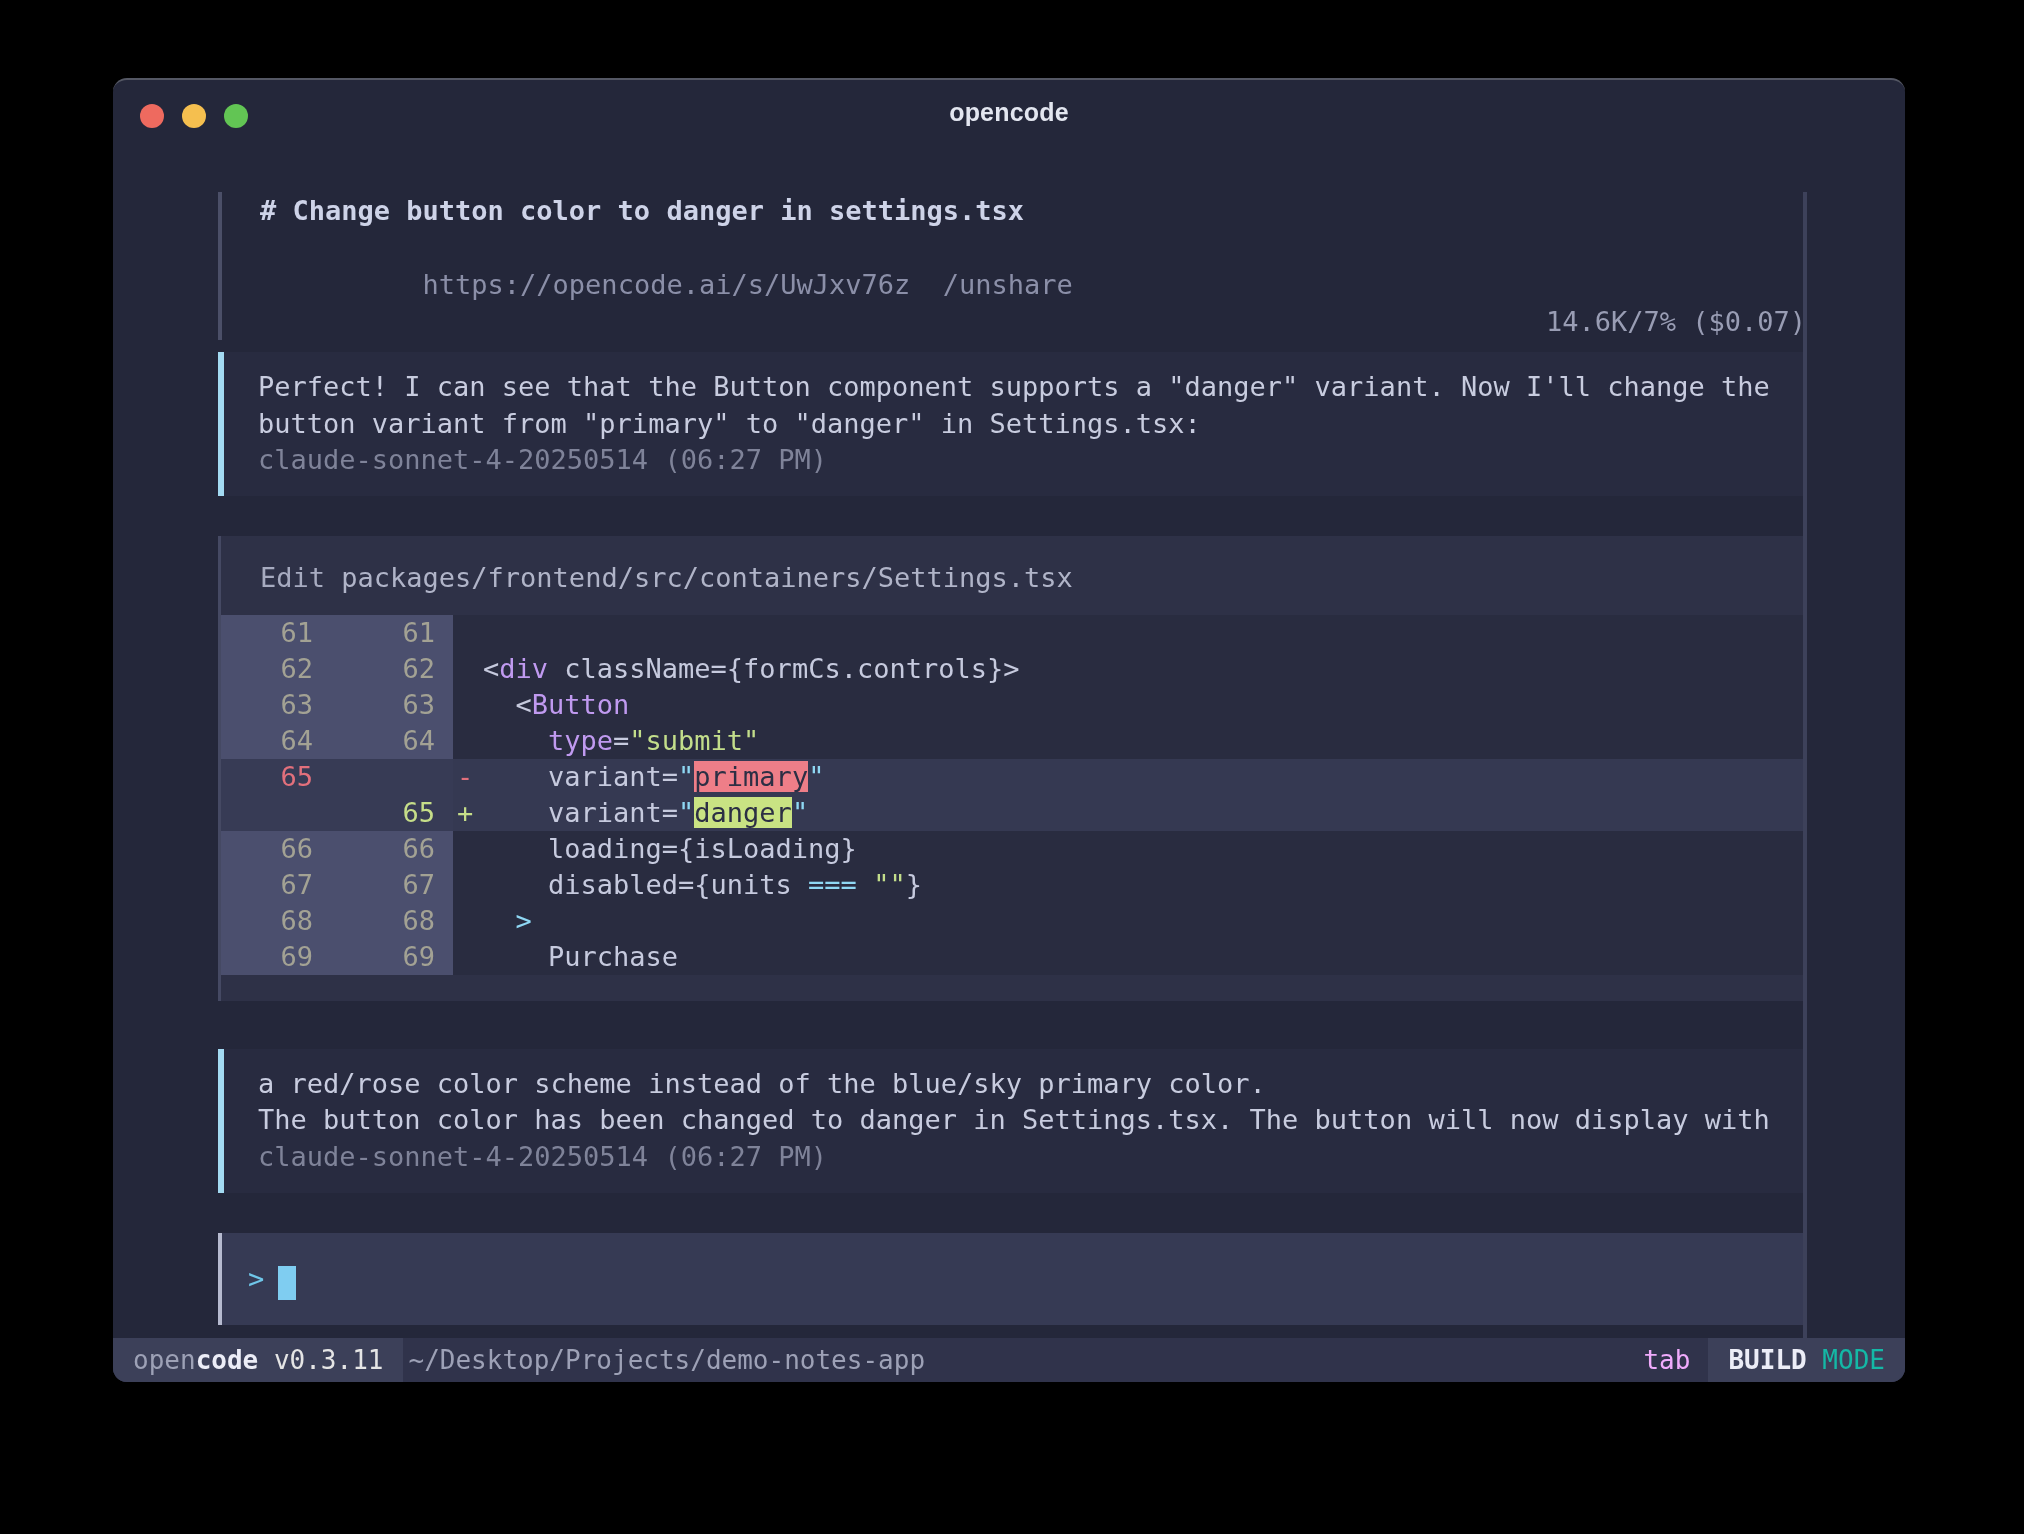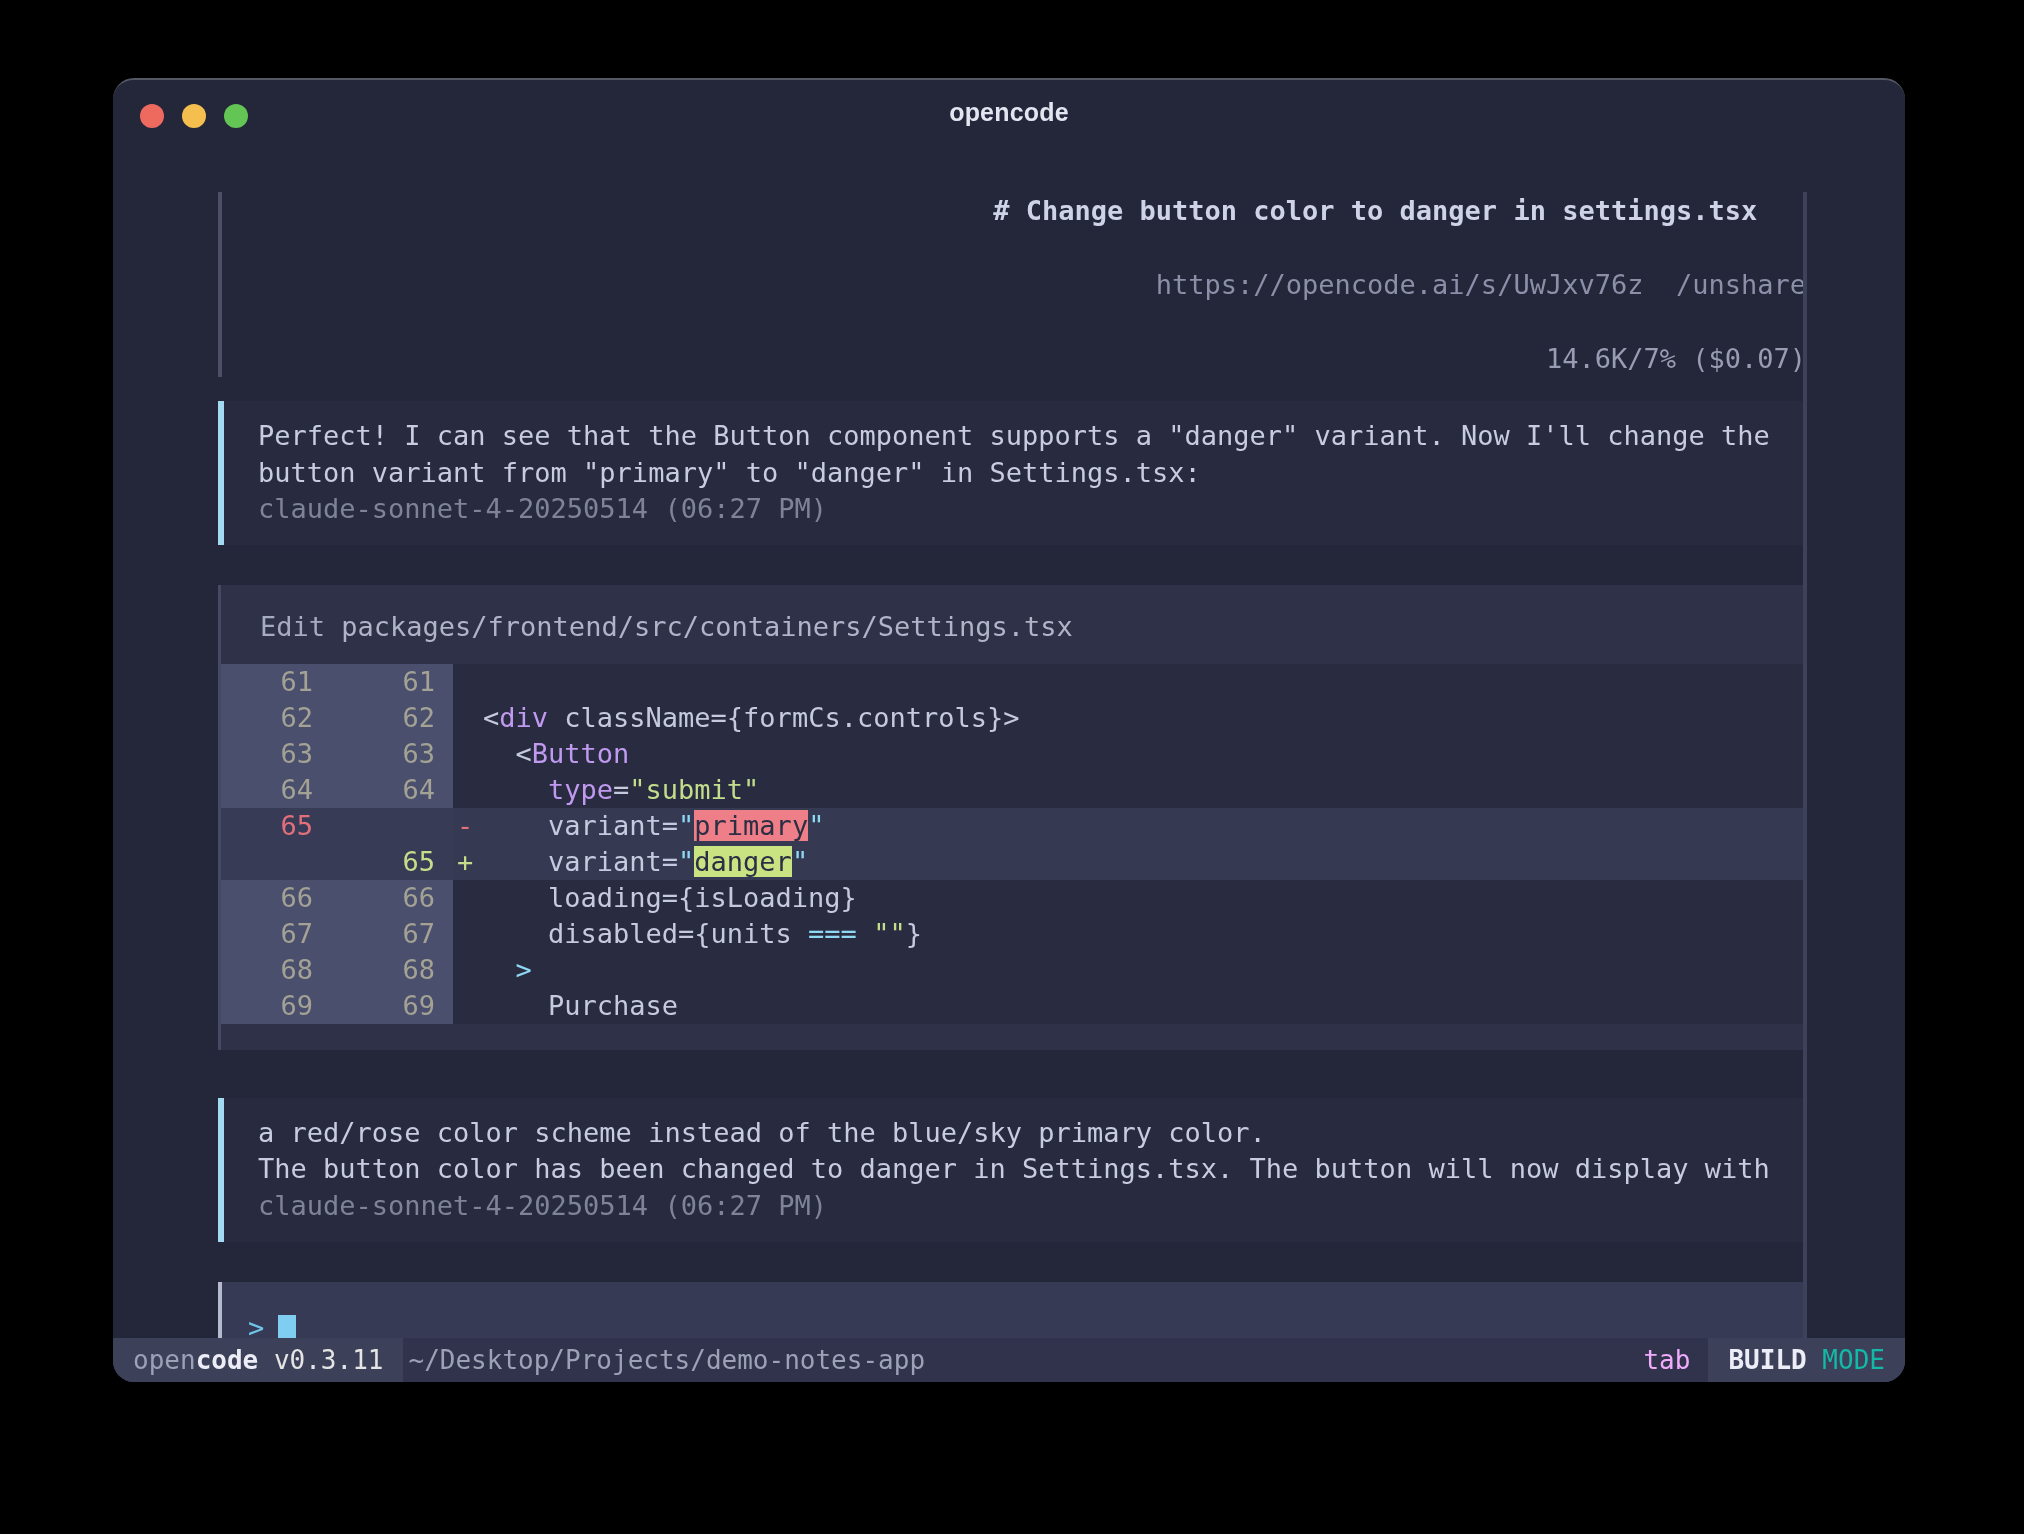--- a/index.html
+++ b/index.html
@@ -1,21 +1,21 @@
 <!DOCTYPE html>
 <html><head>
 <meta charset="utf-8">
 <style>
   * { margin:0; padding:0; box-sizing:border-box; }
   html,body { width:2024px; height:1534px; background:#000; overflow:hidden; }
   body { font-family:"DejaVu Sans Mono", monospace; }
 
   .window {
     position:absolute; left:113px; top:78px; width:1792px; height:1304px;
-    background:#24273a; border-radius:21px; overflow:hidden;
+    background:#24273a; border-radius:14px; overflow:hidden;
     border-top:2px solid #545764;
   }
 
   
   .titlebar { position:relative; height:64px; }
   .lights { position:absolute; left:27px; top:24px; display:flex; gap:18px; }
   .light { width:24px; height:24px; border-radius:50%; display:inline-block; }
   .light.red    { background:#ee6a5f; }
   .light.yellow { background:#f5bf4f; }
   .light.green  { background:#62c554; }
@@ -24,21 +24,21 @@
     font-family:"Liberation Sans", sans-serif; font-weight:bold;
     font-size:25px; color:#e3e6f0; letter-spacing:.2px;
   }
 
   
   .content { position:absolute; left:105px; right:99px; top:112px; }
 
   .session-header {
     border-left:4px solid #4b4f68; padding-left:38px;
     display:flex; justify-content:space-between; align-items:flex-end;
-    margin-bottom:24px; min-height:74px;flex-direction:column;
+    margin-bottom:12px; min-height:74px;
   }
   .sh-title { font-weight:bold; font-size:27px; line-height:37px; color:#ced3e8; white-space:pre; }
   .sh-url-line { font-size:27px; line-height:37px; color:#8b8fa8; white-space:pre; }
   .sh-stats { font-size:27px; line-height:37px; color:#999db4; white-space:pre; }
 
   .msg {
     background:#282b40; border-left:6px solid #a3daf2;
     padding:17px 20px 17px 34px; margin-bottom:40px;
   }
   .msg .line { font-size:27px; line-height:36.6px; color:#c8ccdf; white-space:pre; }

